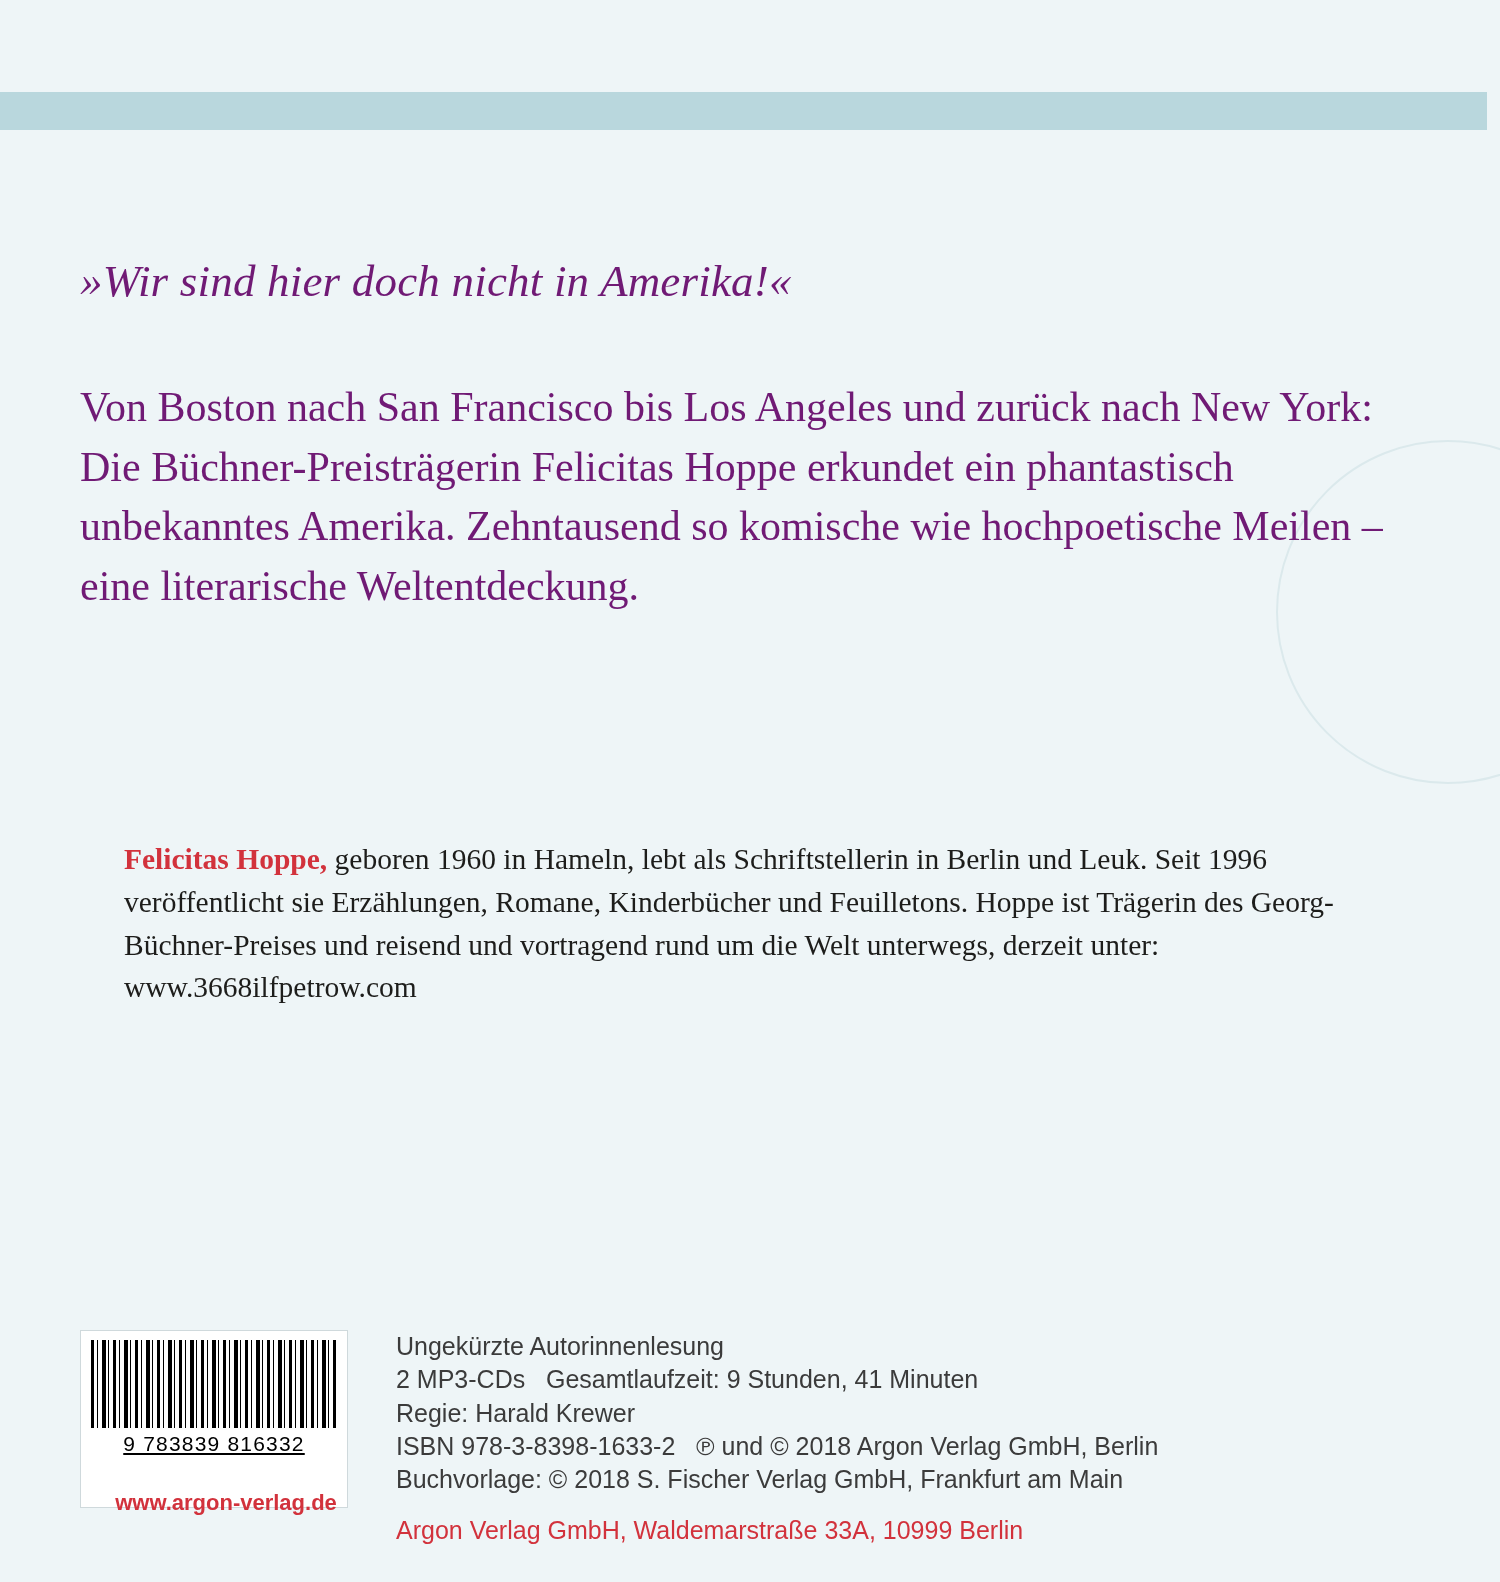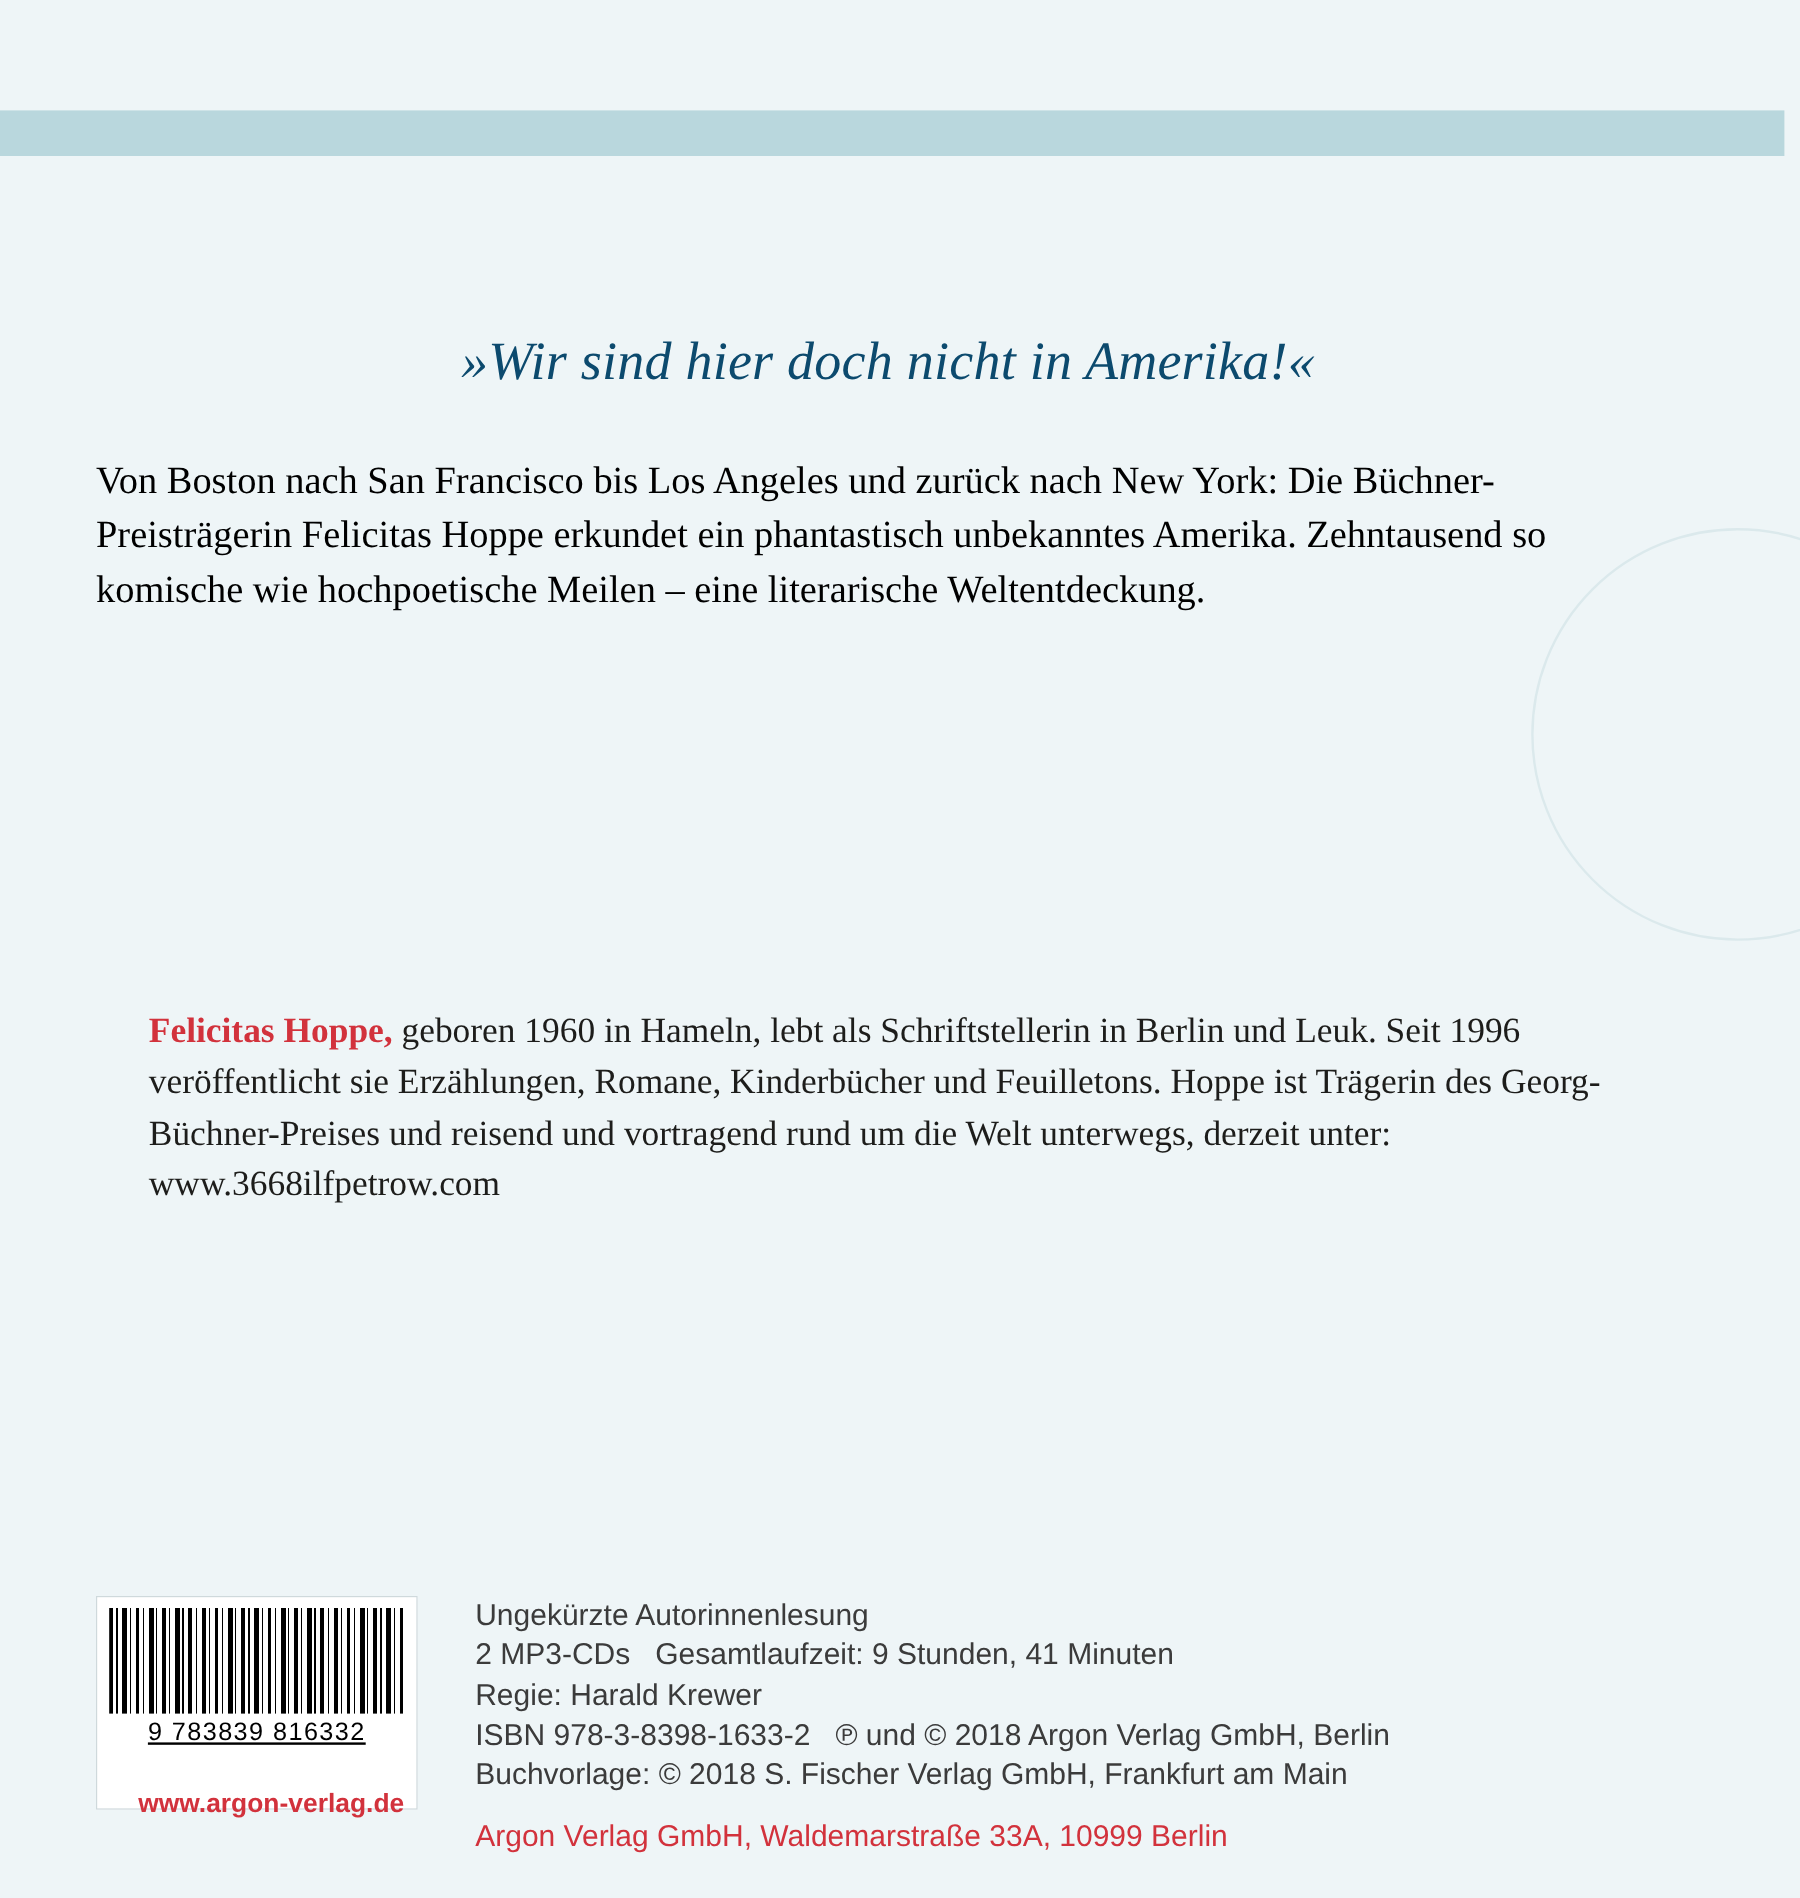--- a/index.html
+++ b/index.html
@@ -41,38 +41,37 @@
     position: absolute;
     left: 0;
     top: 0;
     width: 1500px;
     height: 1582px;
   }
 
   .headline {
     position: absolute;
     left: 80px;
-    top: 274px;
+    top: 254px;
     width: 1320px;
-    text-align: center;
-    color: #0c4a6e;
+    color: #701a75;
     font-style: italic;
     font-size: 45px;
     line-height: 1.2;
     letter-spacing: 0.2px;
   }
 
   .blurb {
     position: absolute;
     left: 80px;
     top: 378px;
     width: 1310px;
-    font-size: 32px;
+    font-size: 42px;
     line-height: 1.42;
-    color: #000000;
+    color: #701a75;
   }
 
   .bio {
     position: absolute;
     left: 80px;
     top: 838px;
     width: 1290px;
     font-size: 29.5px;
     line-height: 1.45;
     color: #1d1d1b;

